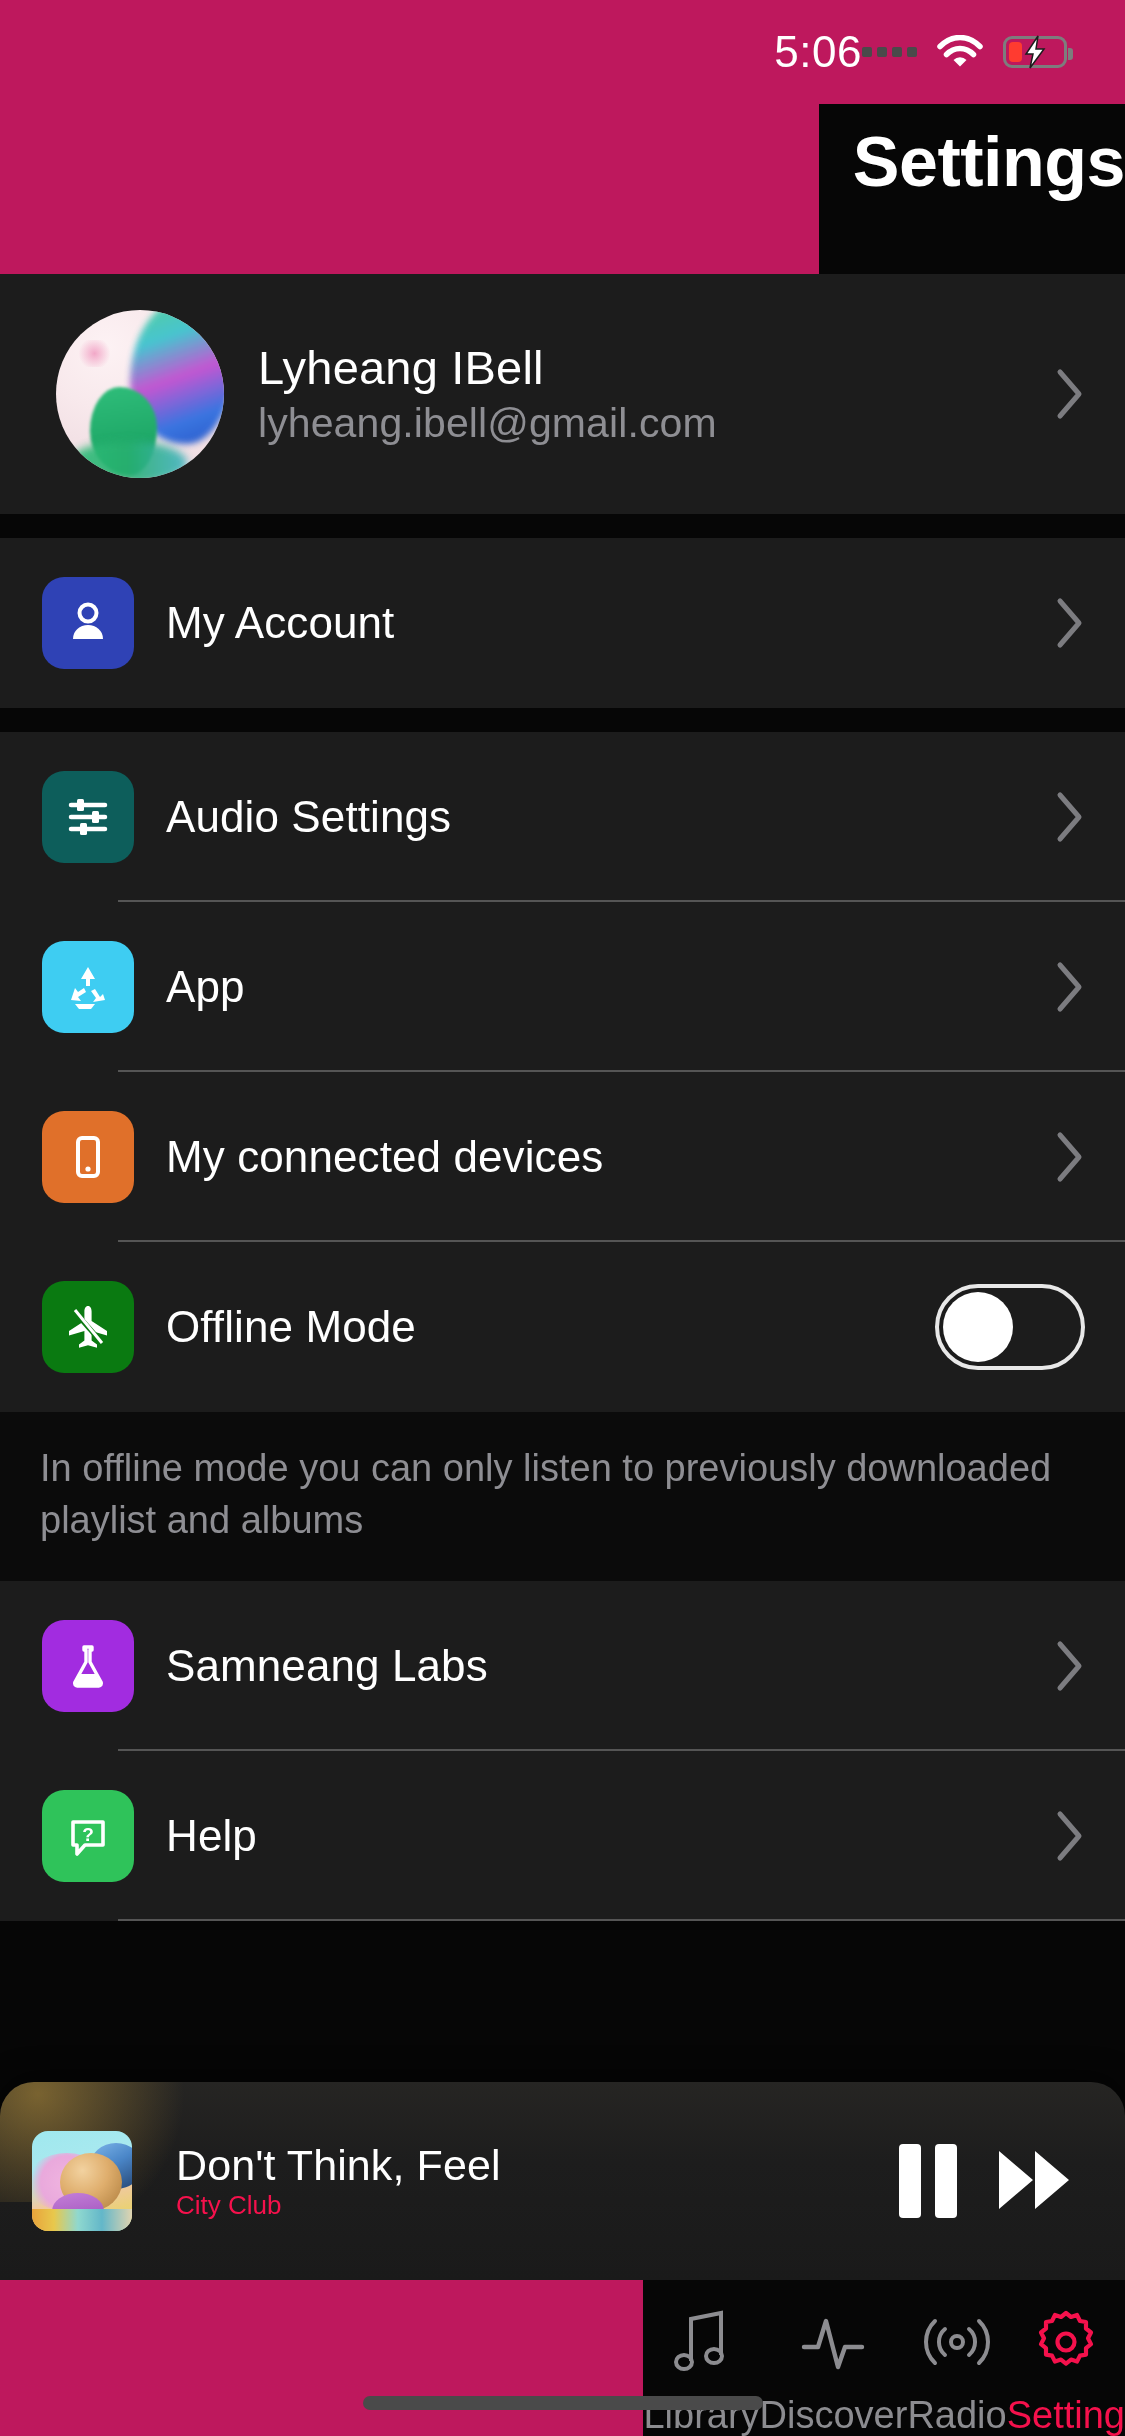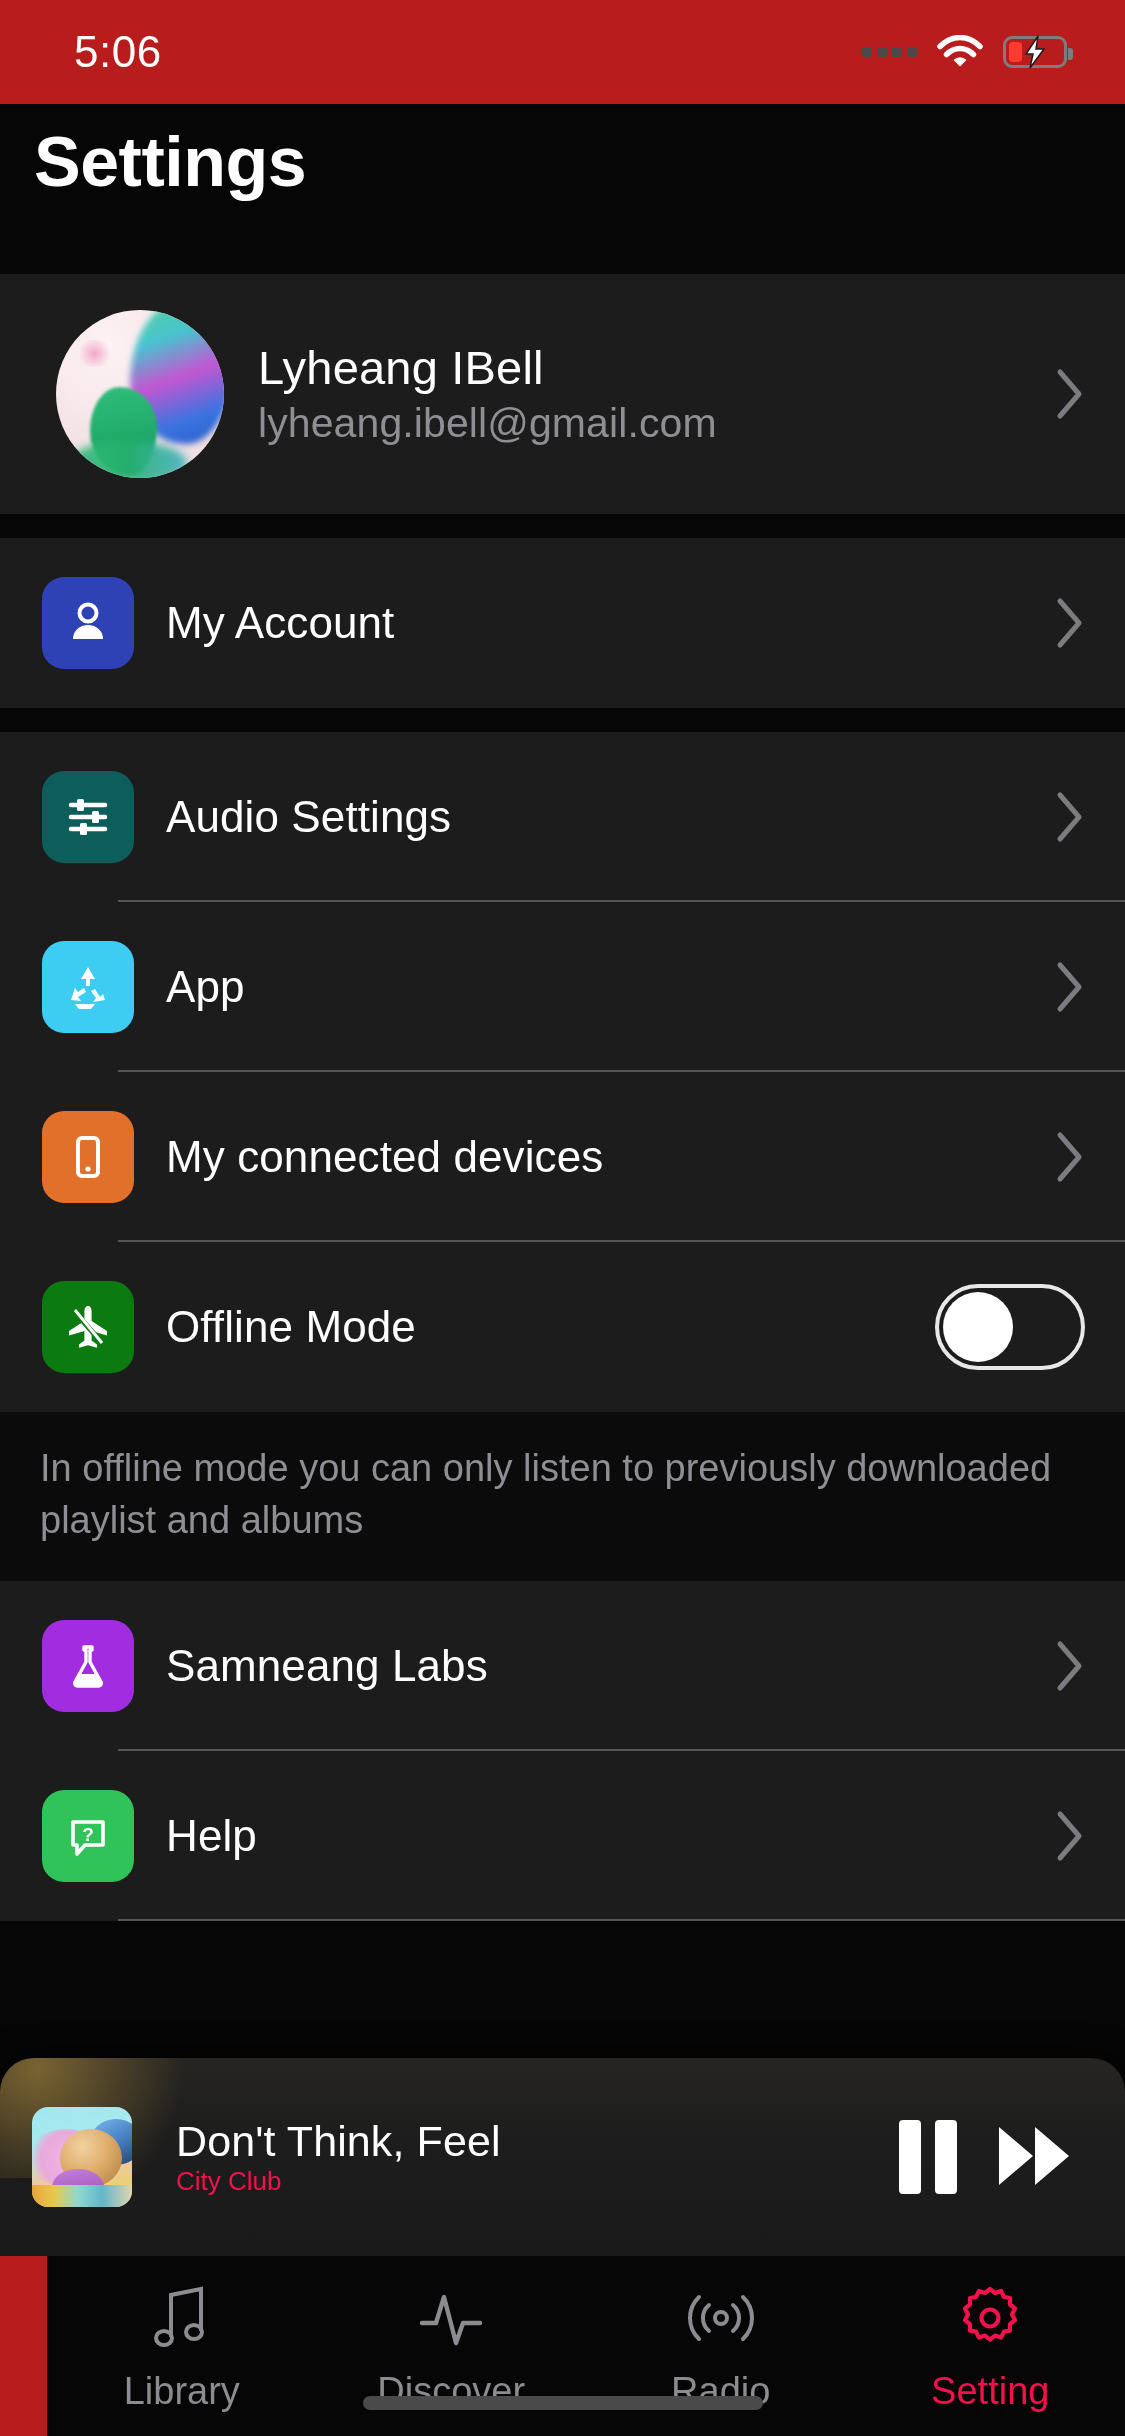--- a/index.html
+++ b/index.html
@@ -5,22 +5,22 @@
   * { margin:0; padding:0; box-sizing:border-box; }
   html, body {
     width:1125px; height:2436px;
     background:#000;
     font-family:"Liberation Sans", sans-serif;
     overflow:hidden;
   }
   .phone {
     position:relative;
     width:1125px; height:2436px;
-    background:#b91c1c;
-    display:flex; flex-direction:column;
+    background:#be185d;
+    display:flex; flex-direction:column;align-items:flex-end;
   }
 
   
   .statusbar {
     height:104px;
     flex:0 0 104px;
     display:flex; align-items:center;
     padding:0 58px 0 74px;
     position:relative;
   }
@@ -240,21 +240,21 @@
   }
   .player-ctrls { display:flex; align-items:center; gap:40px; flex:0 0 auto; }
   .btn-ico { background:none; border:0; padding:0; cursor:pointer; display:block; }
   .pausebtn { width:58px; height:74px; display:flex; gap:14px; }
   .pausebtn i { display:block; width:22px; height:74px; background:#fff; border-radius:4px; }
   .ffbtn { width:74px; height:64px; }
 
   
   .tabbar {
     flex:0 0 auto;
-    height:180px;
+    height:156px;
     background:#060606;
     display:flex; align-items:flex-start;
     padding-top:26px;
     margin-left:47px;
   }
   .tab {
     flex:1 1 0; display:flex; flex-direction:column;
     align-items:center; gap:16px; cursor:pointer;
   }
   .tab .tab-ico { height:72px; display:flex; align-items:center; justify-content:center; }

